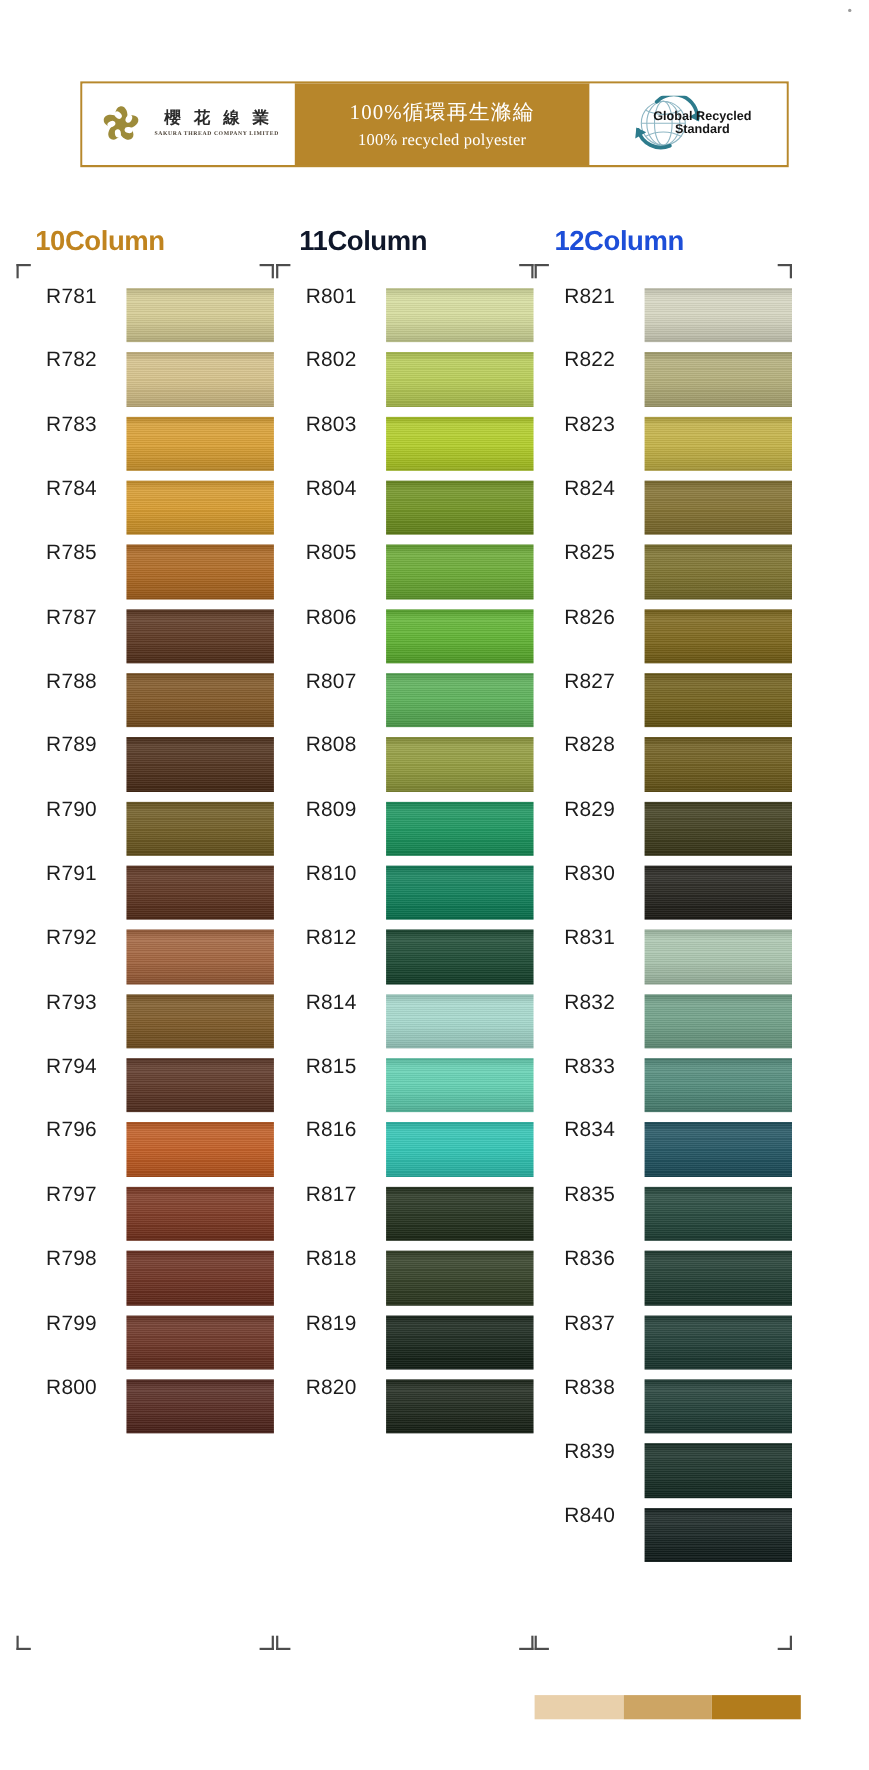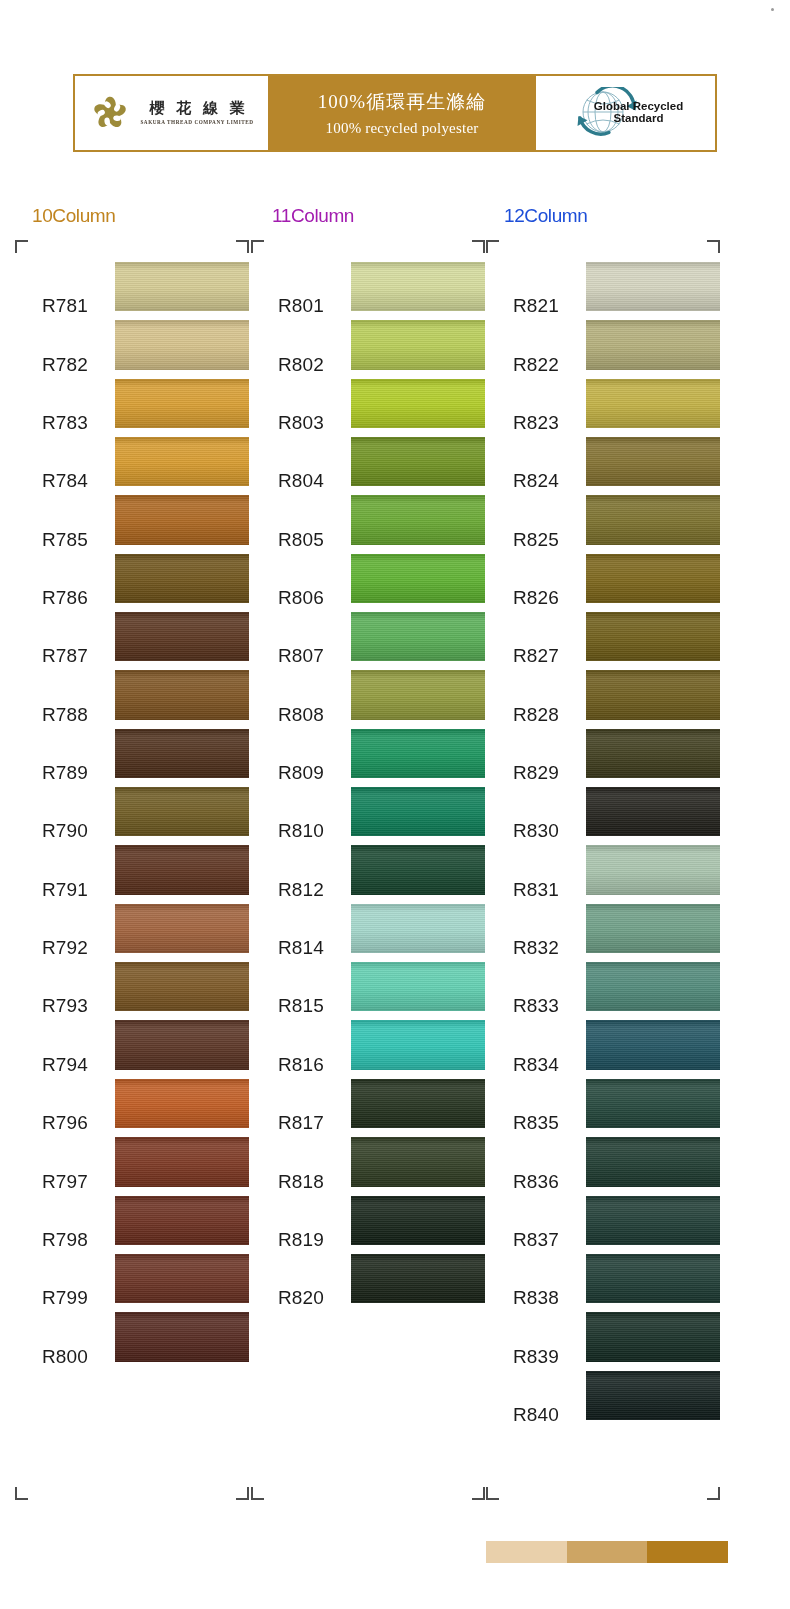--- a/index.html
+++ b/index.html
@@ -122,22 +122,22 @@
     line-height: 1.08;
     color: #161616;
     font-weight: 700;
     font-size: 11.5px;
     font-family: "Liberation Sans", sans-serif;
   }
 
   
   .col-title {
     position: absolute;
-    font-size: 19px;
-    font-weight: 400;
+    font-size: 25px;
+    font-weight: 700;
     color: #c0841f;
     letter-spacing: -0.4px;
     white-space: nowrap;
   }
 
   
   .column {
     position: absolute;
     top: 240px;
     width: 234px;
@@ -163,21 +163,21 @@
   .rows {
     position: absolute;
     left: 0;
     top: 19px;
     width: 234px;
   }
   .row {
     position: relative;
     height: 58.35px;
     display: flex;
-    align-items: flex-end;
+    align-items: flex-start;
   }
   .row-code {
     width: 100px;
     flex: 0 0 100px;
     text-align: center;
     font-size: 19px;
     color: #1c1c1c;
     font-family: "Liberation Sans", sans-serif;
     letter-spacing: 0.2px;
   }
@@ -309,21 +309,21 @@
       </svg>
       <div class="grs-text">
         <div>Global Recycled</div>
         <div>Standard</div>
       </div>
     </div>
   </div>
 </div>
 
 <div class="col-title" style="left: 32px; top: 205px; color: rgb(192, 132, 31);">10Column</div>
-<div class="col-title" style="left: 272px; top: 205px; color: #a21caf;">11Column</div>
+<div class="col-title" style="left: 272px; top: 205px; color: #0f172a;">11Column</div>
 <div class="col-title" style="left: 504px; top: 205px; color: #1d4ed8;">12Column</div>
 
 <div class="column" id="col-0" style="left:15px;">
   <div class="crop-box">
     <div class="crop-mark crop-tl"></div>
     <div class="crop-mark crop-tr"></div>
     <div class="crop-mark crop-bl"></div>
     <div class="crop-mark crop-br"></div>
   </div>
   <div class="rows">
@@ -351,26 +351,20 @@
           <div class="swatch" style="background: rgb(215, 154, 43);"></div>
         </div>
       </div>
       <div class="row">
         <div class="row-code">R785</div>
         <div class="swatch-wrap">
           <div class="swatch" style="background: rgb(172, 101, 29);"></div>
         </div>
       </div>
       <div class="row">
-        <div class="row-code">R786</div>
-        <div class="swatch-wrap">
-          <div class="swatch" style="background: rgb(110, 82, 24);"></div>
-        </div>
-      </div>
-      <div class="row">
         <div class="row-code">R787</div>
         <div class="swatch-wrap">
           <div class="swatch" style="background: rgb(89, 51, 29);"></div>
         </div>
       </div>
       <div class="row">
         <div class="row-code">R788</div>
         <div class="swatch-wrap">
           <div class="swatch" style="background: rgb(125, 82, 32);"></div>
         </div>

